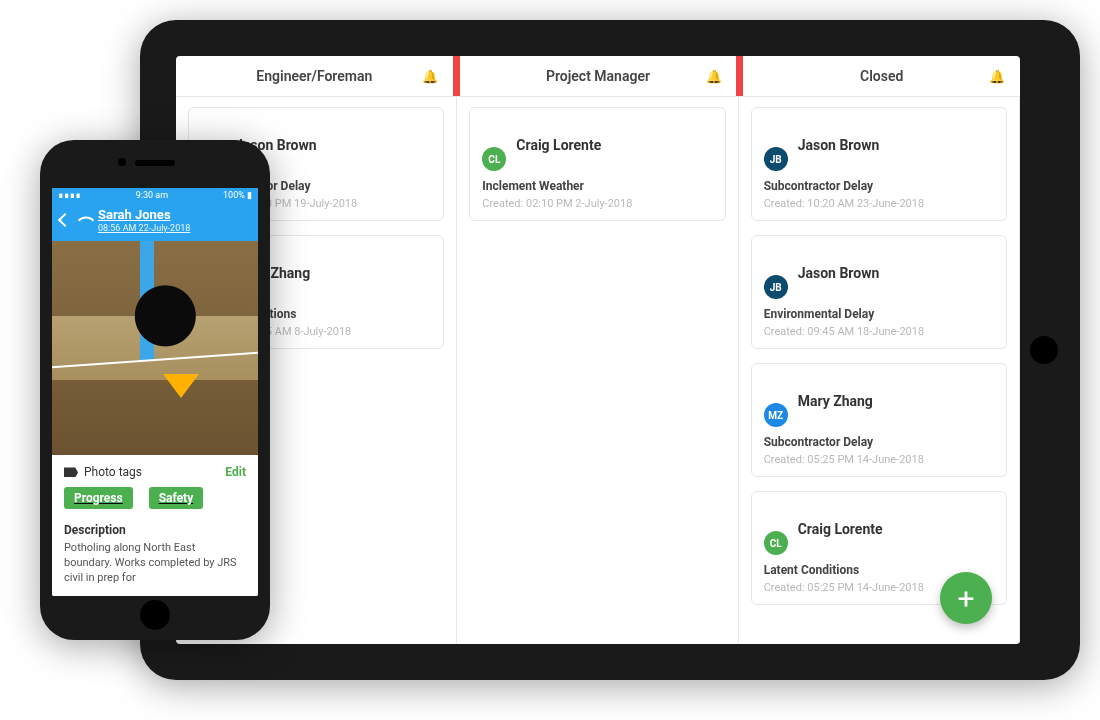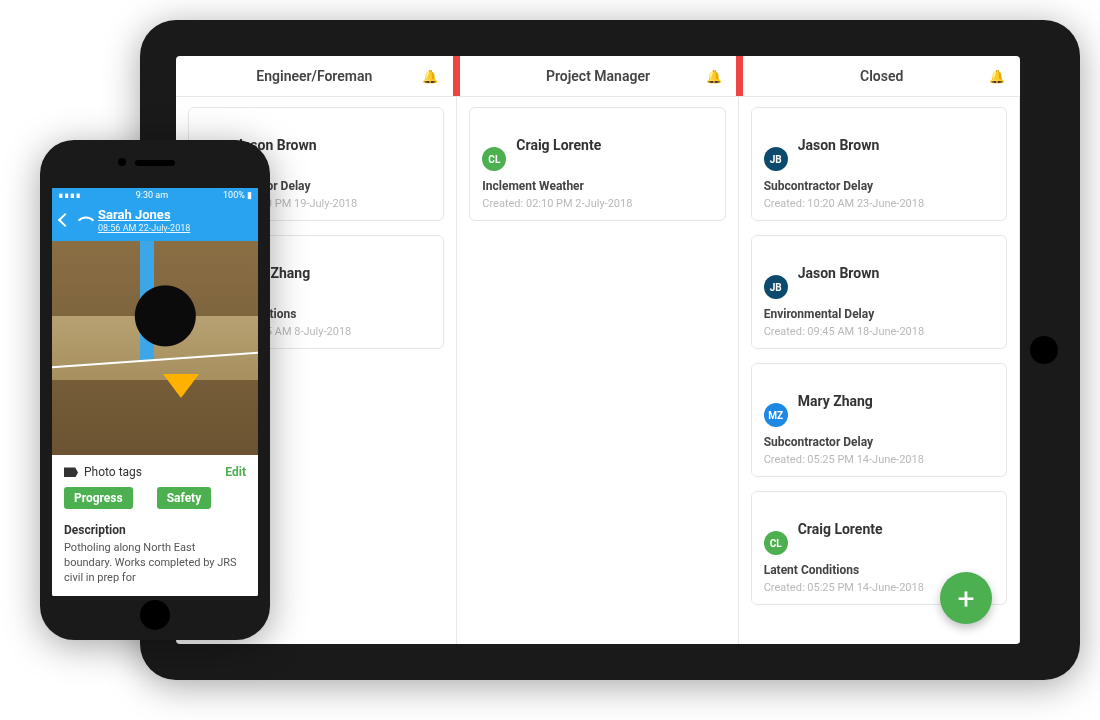--- a/index.html
+++ b/index.html
@@ -112,21 +112,21 @@
 
   .ph-body { background: #fff; padding: 10px 12px; flex: 1; }
   .ph-tags-row { display: flex; align-items: center; justify-content: space-between; margin-bottom: 8px; }
   .ph-tags-left { display: flex; align-items: center; gap: 6px; font-size: 12px; font-weight: 400; color: #333; }
   .tag-icon {
     width: 14px; height: 10px;
     background: #333;
     clip-path: polygon(0 0, 80% 0, 100% 50%, 80% 100%, 0 100%);
   }
   .ph-edit { color: #4caf50; font-size: 12px; font-weight: 700; }
-  .chips { display: flex; gap: 24px; margin-bottom: 14px; }
+  .chips { display: flex; gap: 16px; margin-bottom: 14px; text-decoration: underline; }
   .chip { background: #4caf50; color: #fff; font-size: 12px; font-weight: 700; padding: 4px 10px; border-radius: 3px; }
   .ph-desc-l { font-size: 12px; font-weight: 700; color: #333; margin-bottom: 4px; }
   .ph-desc-t { font-size: 11px; color: #555; line-height: 1.35; }
 
 </style>
 </head>
 <body>
 
 <div class="tablet">
   <div class="home-btn"></div>

